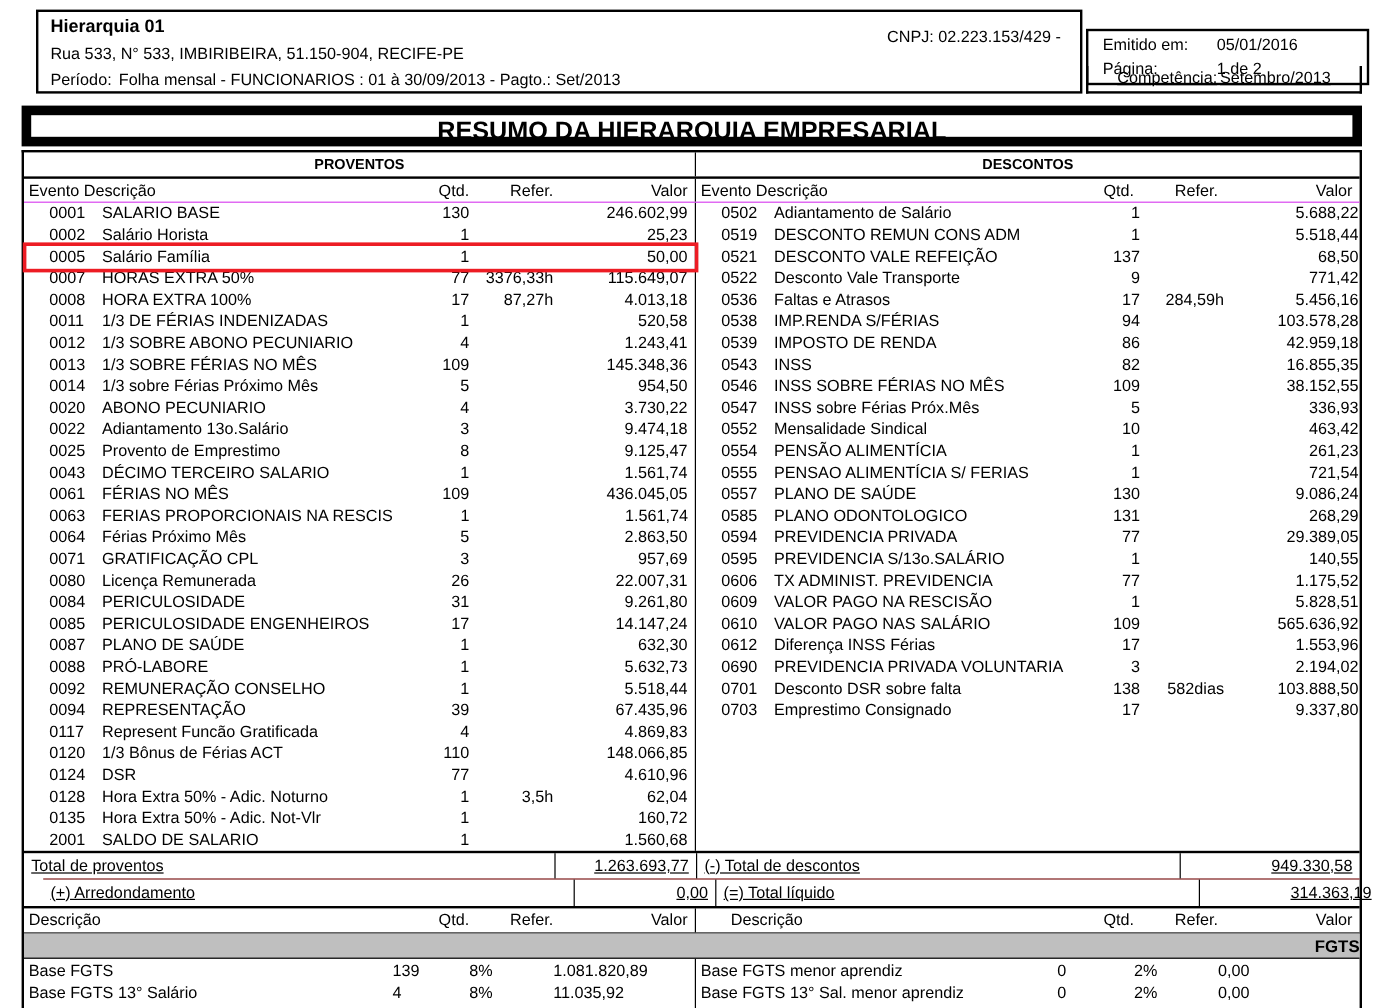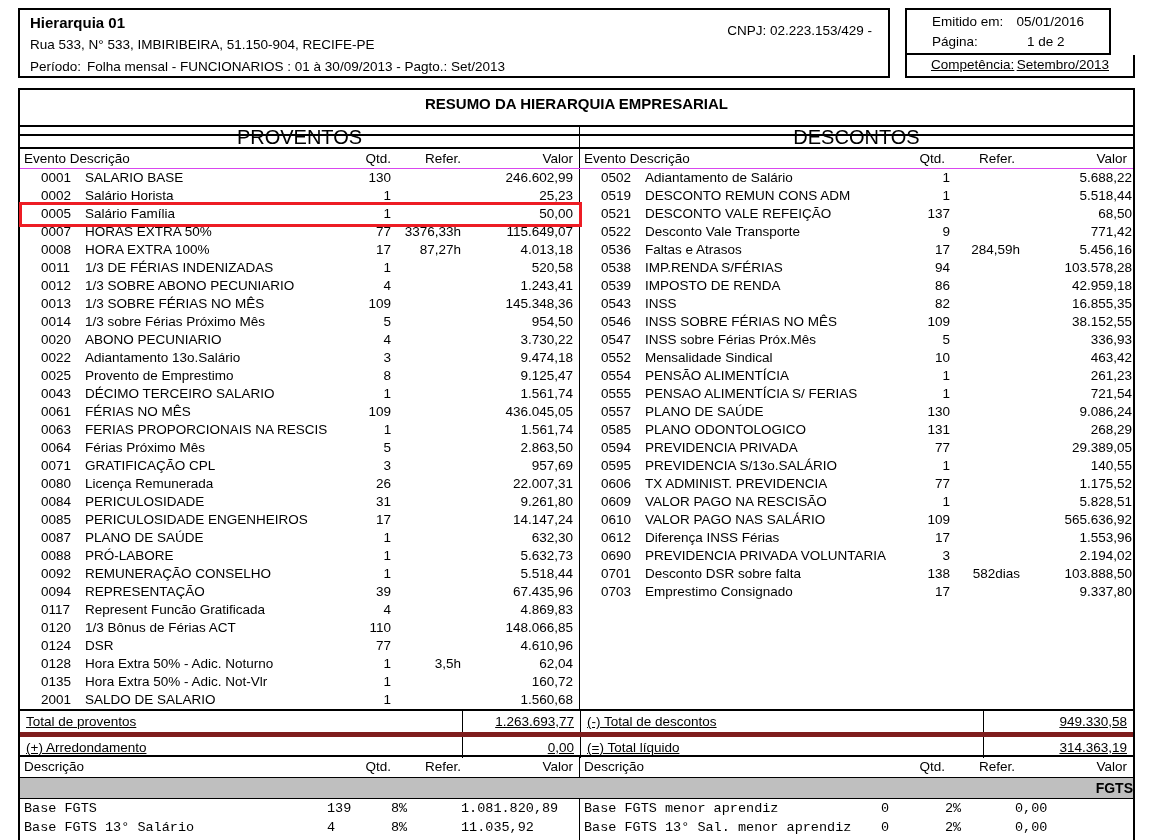--- a/index.html
+++ b/index.html
@@ -4,80 +4,80 @@
 <style>
   * { box-sizing: border-box; }
   body { margin:0; background:#fff; }
   .page {
     position:relative; width:1151px; height:840px; overflow:hidden;
     background:#fff; color:#000;
     font-family:"Liberation Sans", sans-serif; font-size:13.5px;
   }
   
   .hdr-left {
-    position:absolute; left:18px; top:8px; width:872px; height:70px;
+    position:absolute; left:30px; top:8px; width:872px; height:70px;
     border:2px solid #000; padding:2px 10px;
   }
   .company { font-weight:bold; font-size:15px; line-height:22px; }
   .addr, .period-line { line-height:22px; }
   .period-line .plabel { margin-right:6px; }
   .cnpj { position:absolute; top:10px; right:16px; line-height:22px; }
   .hdr-right-a {
-    position:absolute; left:905px; top:8px; width:206px; height:47px;
-    border:2px solid #000; padding:2px 25px;
+    position:absolute; left:905px; top:24px; width:236px; height:47px;
+    border:2px solid #000; padding:2px 12px;
   }
   .kv { display:flex; line-height:20px; }
   .kv .k { width:95px; }
   .hdr-right-b {
     position:absolute; left:905px; top:55px; width:230px; height:23px;
     border:2px solid #000; border-top:none; padding:0 24px; display:flex; line-height:19px;text-decoration:underline;
   }
   .hdr-right-b .k { width:95px; }
   
   .title-box {
-    position:absolute; left:18px; top:88px; width:1117px; height:48px;
-    border:2px solid #000000; text-align:center; font-weight:bold;
-    font-size:15px; line-height:27px;
+    position:absolute; left:18px; top:88px; width:1117px; height:34px;
+    border:8px solid #000000; text-align:center; font-weight:bold;
+    font-size:21px; line-height:27px;
   }
   
   .main {
     position:absolute; left:18px; top:125px; width:1117px;
     border:2px solid #000; border-bottom:none;
   }
   .band { display:grid; grid-template-columns:560px 1fr; }
   .half-l { border-right:1px solid #000; }
   .sec-hdr { border-bottom:2px solid #000; height:22px; }
-  .sec-hdr .cell { text-align:center; font-weight:normal; font-size:20px; line-height:20px; }
+  .sec-hdr .cell { text-align:center; font-weight:bold; font-size:12px; line-height:20px; }
   .col-hdr { border-bottom:1px solid #d946ef; height:20px; }
   .hgrid { display:grid; grid-template-columns:1fr 64px 70px 112px; padding:0 6px 0 4px; line-height:19px; }
   .hgrid .num { text-align:right; }
   .data-band .half { height:540px; overflow:visible; }
   .trow {
     position:relative; display:grid; grid-template-columns:44px 1fr 64px 70px 112px;
     height:18px; line-height:18px; padding:0 6px 0 4px; white-space:nowrap;margin-left:17px;
   }
   .trow .c-qty, .trow .c-ref, .trow .c-value { text-align:right; }
   .trow.hl::after {
     content:""; position:absolute; left:-18px; right:-3px; top:-3px; bottom:-4px;
     border:3px solid var(--hl,#ed1c24); pointer-events:none; z-index:5;
   }
   .totals { border-bottom:2px solid #000; }
   .totals-row { display:grid; grid-template-columns:442px 118px 403px 150px; height:23px; line-height:21px;text-decoration:underline; }
   .totals-row.first { border-top:2px solid #000; }
-  .totals-row.second { border-top:5px solid #7f1d1d; }
+  .totals-row.second { border-top:1px solid #7f1d1d;margin-left:16px; }
   .totals-row .lbl { padding-left:6px; }
   .totals-row .val { border-left:1px solid #000; text-align:right; padding-right:6px; }
   .totals-row .rlbl { border-left:1px solid #000; padding-left:6px; }
-  .desc-hdr { border-bottom:1px solid #000; height:21px; }
+  .desc-hdr { border-bottom:1px solid #000; height:21px;gap:25px; }
   .fgts-band {
     height:21px; background:#bfbfbf; border-bottom:1px solid #000;
     text-align:right; font-weight:bold; font-size:14px; line-height:20px;
   }
   .fgts-data .half { height:44px; }
-  .frow { display:grid; grid-template-columns:1fr 64px 70px 112px; height:19px; line-height:19px; padding:0 6px 0 4px;font-family:Liberation Mono, monospace; }
+  .frow { display:grid; grid-template-columns:1fr 64px 70px 112px; height:19px; line-height:19px; padding:0 6px 0 4px; }
   .frow .c-qty, .frow .c-ref, .frow .c-value { }
 </style>
 </head>
 <body>
 
 <div class="page">
 
   <div class="hdr-left">
     <div class="company">Hierarquia 01</div>
     <div class="addr">Rua 533, N° 533, IMBIRIBEIRA, 51.150-904, RECIFE-PE</div>

